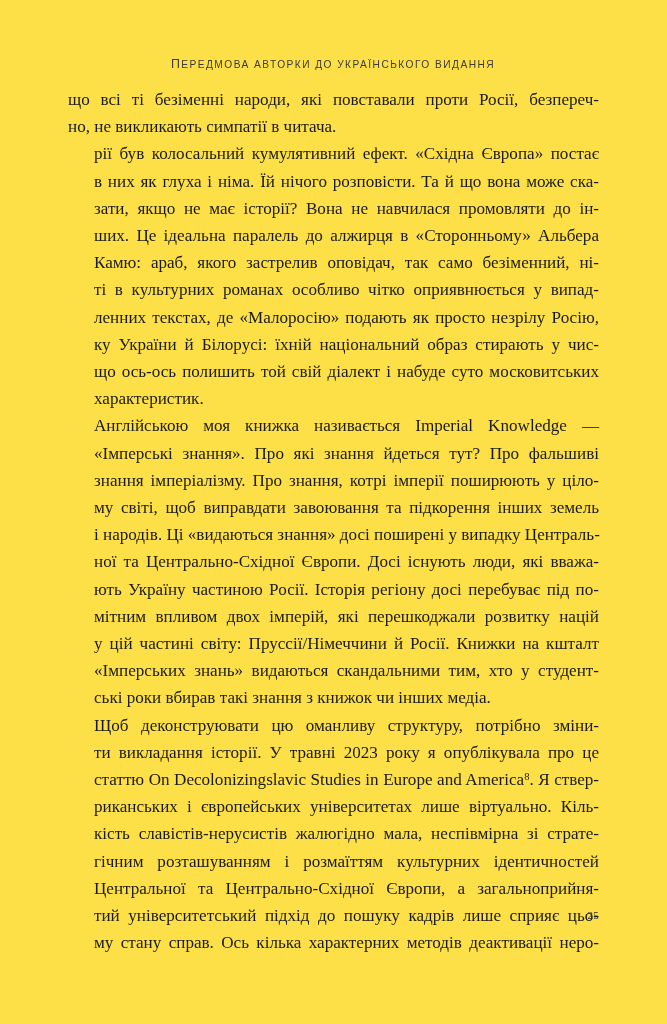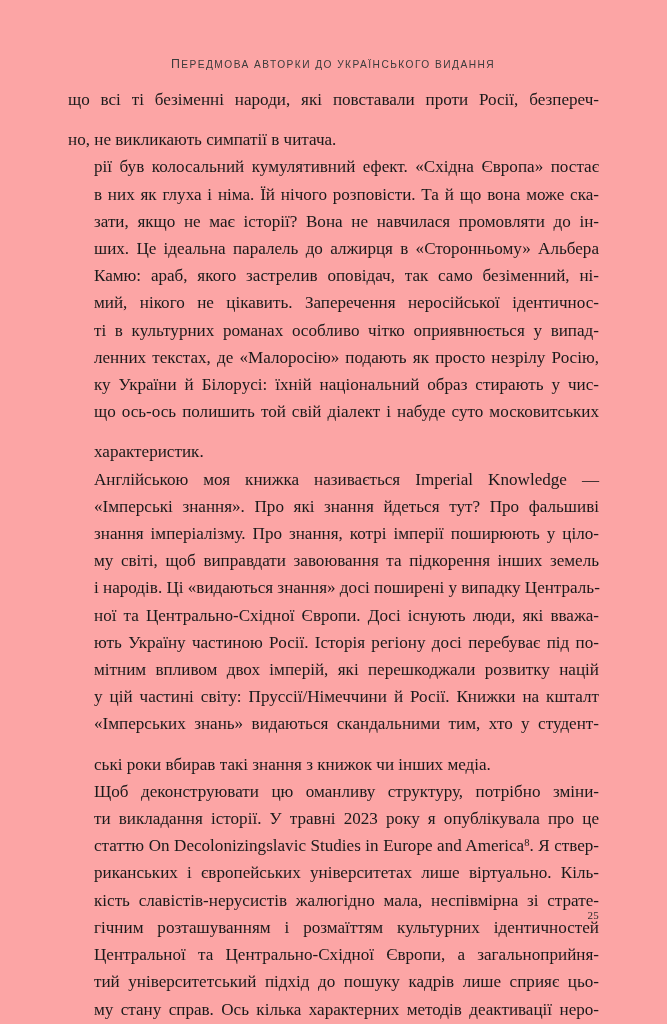--- a/index.html
+++ b/index.html
@@ -14,21 +14,21 @@
     position: relative;
     overflow: hidden;
     font-family: "Liberation Serif", "DejaVu Serif", serif;
     color: #1a1a1a;
     -webkit-font-smoothing: antialiased;
   }
 
   .page {
     position: absolute;
     inset: 0;
-    background: #fca5a5;
+    background: #fde047;
   }
 
   
   .running-head {
     position: absolute;
     left: 68px;
     top: 58px;
     width: 530px;
     text-align: center;
     font-family: "Liberation Sans", "DejaVu Sans", sans-serif;
@@ -66,21 +66,20 @@
   
   .ln {
     display: block;
     text-align: justify;
     text-align-last: justify;
     white-space: nowrap;
     font-family: Liberation Serif, serif;
   }
   .ln.last {
     text-align-last: left;
-    margin-top: 13px;
   }
 
   sup.fn {
     font-size: 0.62em;
     vertical-align: 0.52em;
     line-height: 0;
   }
 
   
   .folio {
@@ -108,21 +107,20 @@
       <p>
         <span class="ln">що всі ті безіменні народи, які повставали проти Росії, безпереч-</span>
         <span class="ln last">но, не викликають симпатії в читача.</span>
       </p>
       <p class="indent">
         <span class="ln">рії був колосальний кумулятивний ефект. «Східна Європа» постає</span>
         <span class="ln">в них як глуха і німа. Їй нічого розповісти. Та й що вона може ска-</span>
         <span class="ln">зати, якщо не має історії? Вона не навчилася промовляти до ін-</span>
         <span class="ln">ших. Це ідеальна паралель до алжирця в «Сторонньому» Альбера</span>
         <span class="ln">Камю: араб, якого застрелив оповідач, так само безіменний, ні-</span>
-        <span class="ln">мий, нікого не цікавить. Заперечення неросійської ідентичнос-</span>
         <span class="ln">ті в культурних романах особливо чітко оприявнюється у випад-</span>
         <span class="ln">ленних текстах, де «Малоросію» подають як просто незрілу Росію,</span>
         <span class="ln">ку України й Білорусі: їхній національний образ стирають у чис-</span>
         <span class="ln">що ось-ось полишить той свій діалект і набуде суто московитських</span>
         <span class="ln last">характеристик.</span>
       </p>
       <p class="indent">
         <span class="ln">Англійською моя книжка називається Imperial Knowledge —</span>
         <span class="ln">«Імперські знання». Про які знання йдеться тут? Про фальшиві</span>
         <span class="ln">знання імперіалізму. Про знання, котрі імперії поширюють у цiло-</span>

